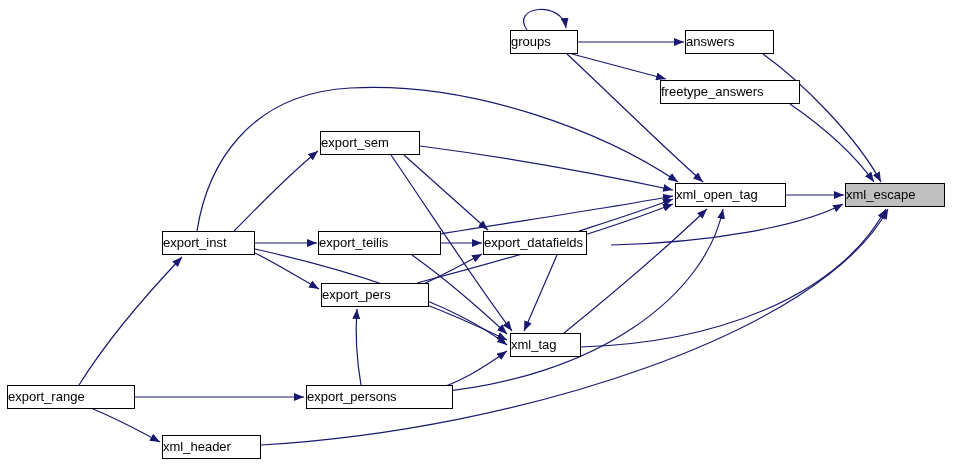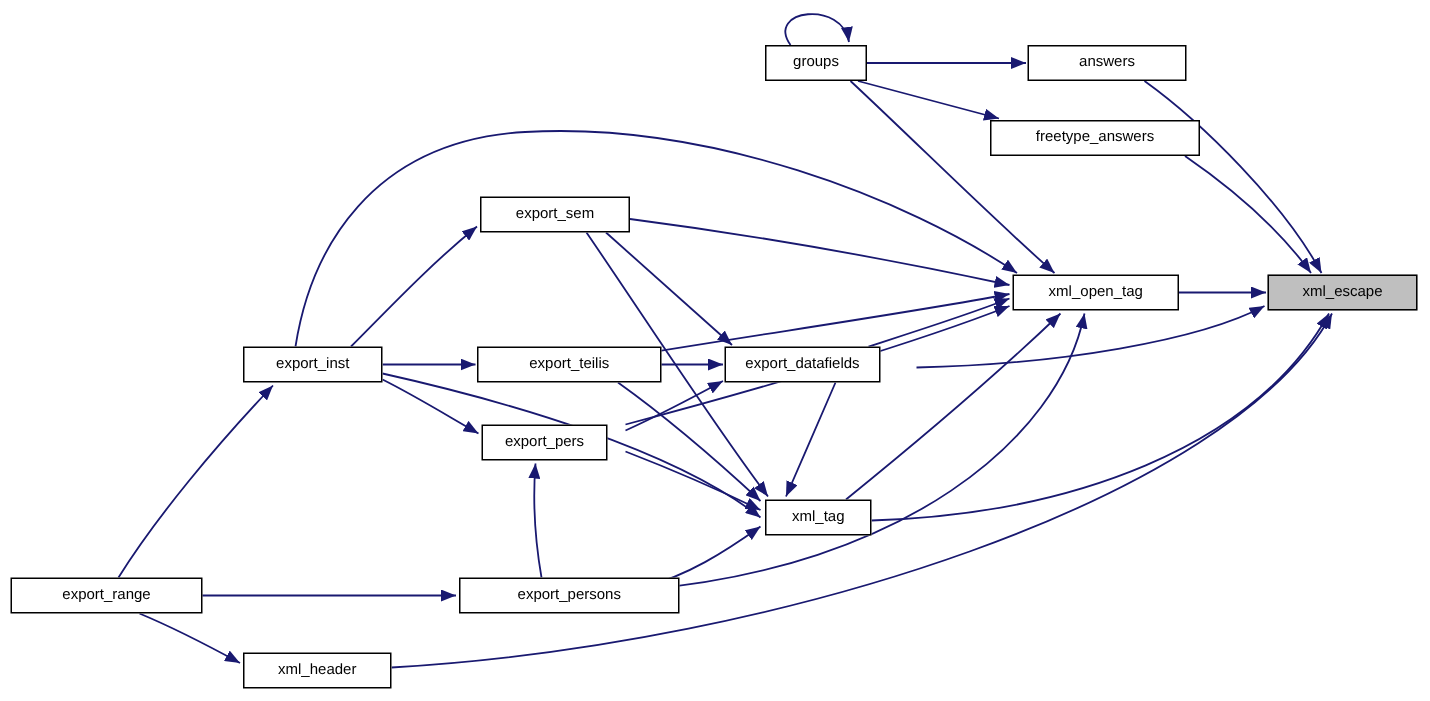--- a/index.html
+++ b/index.html
@@ -21,23 +21,23 @@
   svg.edges{position:absolute;left:0;top:0;width:953px;height:467px;}
   .edge{fill:none;stroke:var(--edge);stroke-width:1.2px;}
   #arrowhead path{fill:var(--edge);stroke:none;}
   .node{
     position:absolute;
     box-sizing:border-box;
     height:24px;
     border:1px solid var(--node-border);
     background:var(--node-fill);
     color:var(--node-text);
-    font-size:10px;
+    font-size:13px;
     line-height:22px;
-    text-align:center;
+    text-align:left;
     white-space:nowrap;
     cursor:pointer;
   }
   .node.highlight{background:var(--highlight-fill);}
 </style>
 </head>
 <body>
 
 <div class="canvas">
 
@@ -77,27 +77,27 @@
     <path class="edge" marker-end="url(#arrowhead)" d="M 361 385 C 357 362 355 335 357 309"></path>
     <path class="edge" marker-end="url(#arrowhead)" d="M 430 393 C 600 378 706 294 723 209"></path>
     <path class="edge" marker-end="url(#arrowhead)" d="M 430 391 C 458 384 483 368 507 351"></path>
     <path class="edge" marker-end="url(#arrowhead)" d="M 79 385 C 104 345 144 297 182 257"></path>
     <path class="edge" marker-end="url(#arrowhead)" d="M 113 397 L 304 397"></path>
     <path class="edge" marker-end="url(#arrowhead)" d="M 93 409 C 117 419 138 430 160 442"></path>
     <path class="edge" marker-end="url(#arrowhead)" d="M 261 445 C 520 430 822 332 888 209"></path>
   </svg>
 
   <div class="node" style="left:510px;top:30px;width:68px">groups</div>
-  <div class="node" style="left:685px;top:30px;width:106px">answers</div>
+  <div class="node" style="left:685px;top:30px;width:89px">answers</div>
   <div class="node" style="left:660px;top:80px;width:140px">freetype_answers</div>
   <div class="node" style="left:675px;top:183px;width:111px">xml_open_tag</div>
   <div class="node" style="left:320px;top:131px;width:100px">export_sem</div>
   <div class="node highlight" style="left:845px;top:183px;width:100px">xml_escape</div>
   <div class="node" style="left:162px;top:231px;width:93px">export_inst</div>
   <div class="node" style="left:318px;top:231px;width:123px">export_teilis</div>
   <div class="node" style="left:483px;top:231px;width:104px">export_datafields</div>
-  <div class="node" style="left:321px;top:283px;width:84px">export_pers</div>
+  <div class="node" style="left:321px;top:283px;width:108px">export_pers</div>
   <div class="node" style="left:510px;top:333px;width:71px">xml_tag</div>
   <div class="node" style="left:306px;top:385px;width:147px">export_persons</div>
   <div class="node" style="left:7px;top:385px;width:128px">export_range</div>
   <div class="node" style="left:162px;top:435px;width:99px">xml_header</div>
 
 </div>
 
 </body></html>

